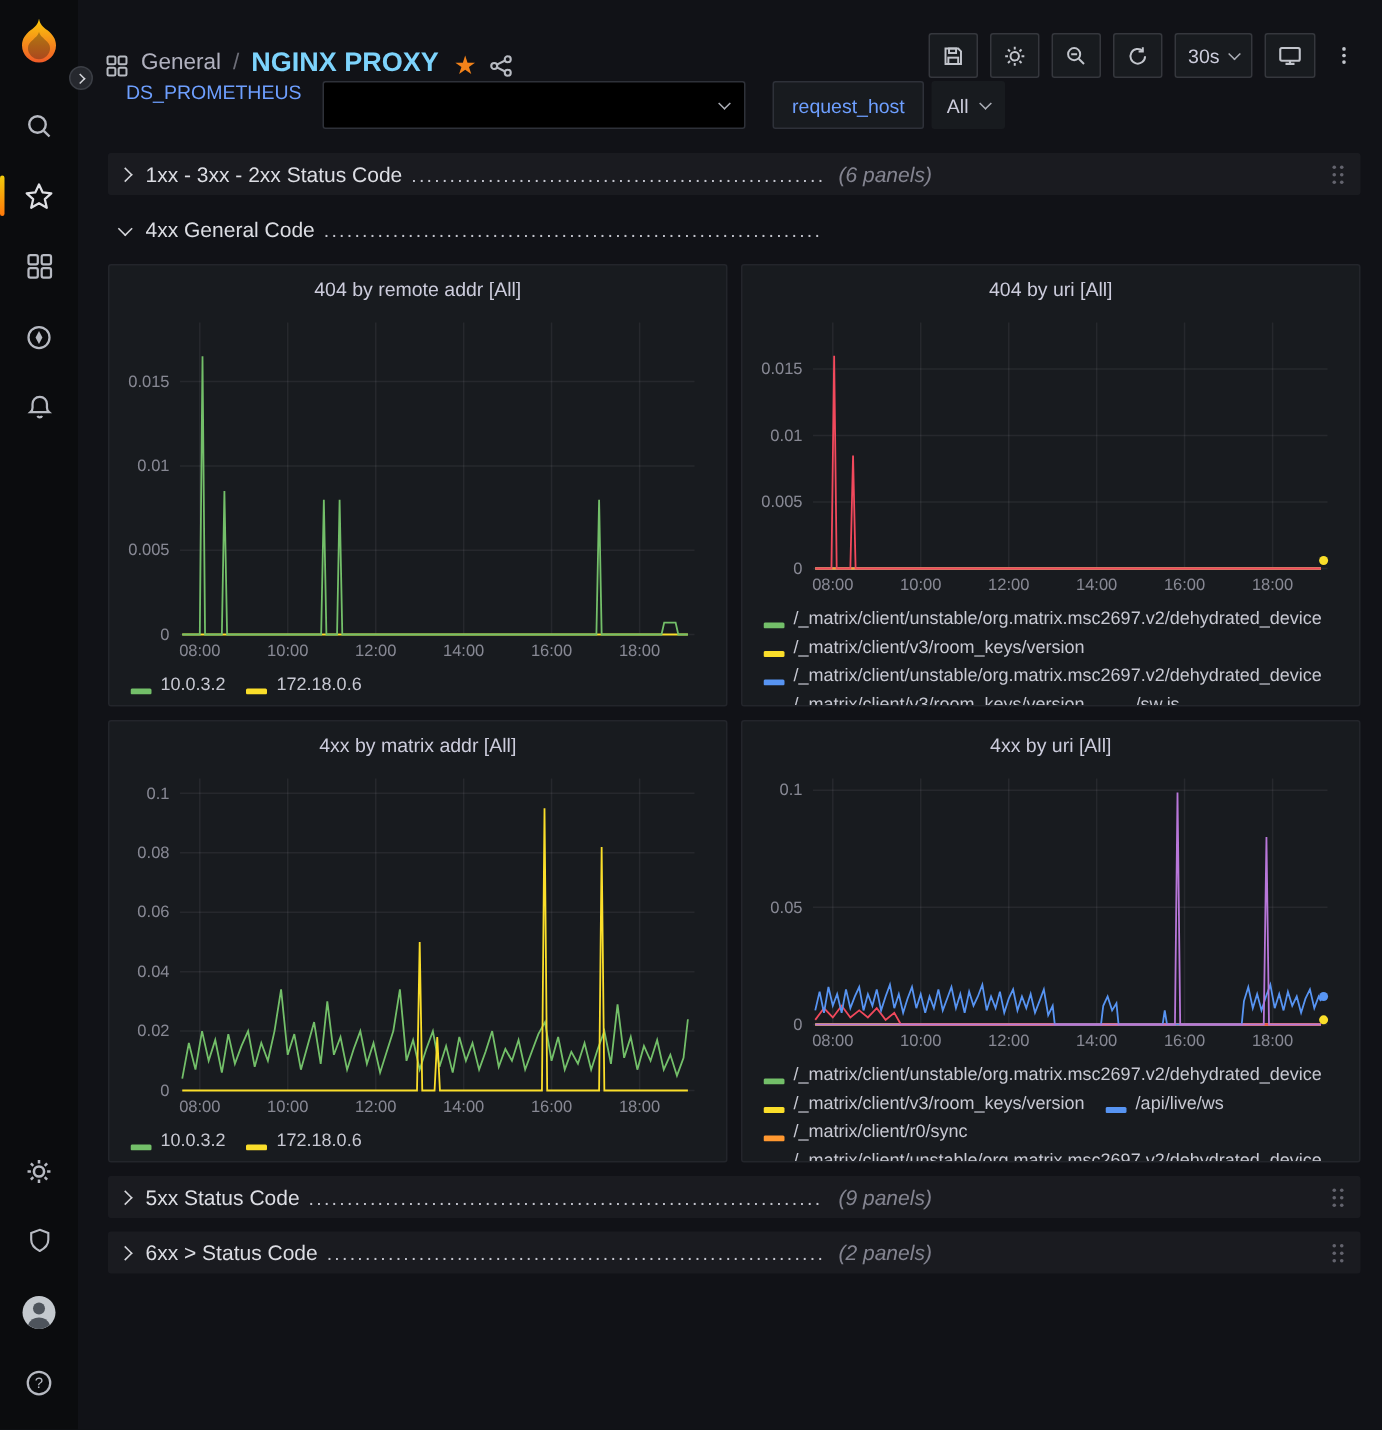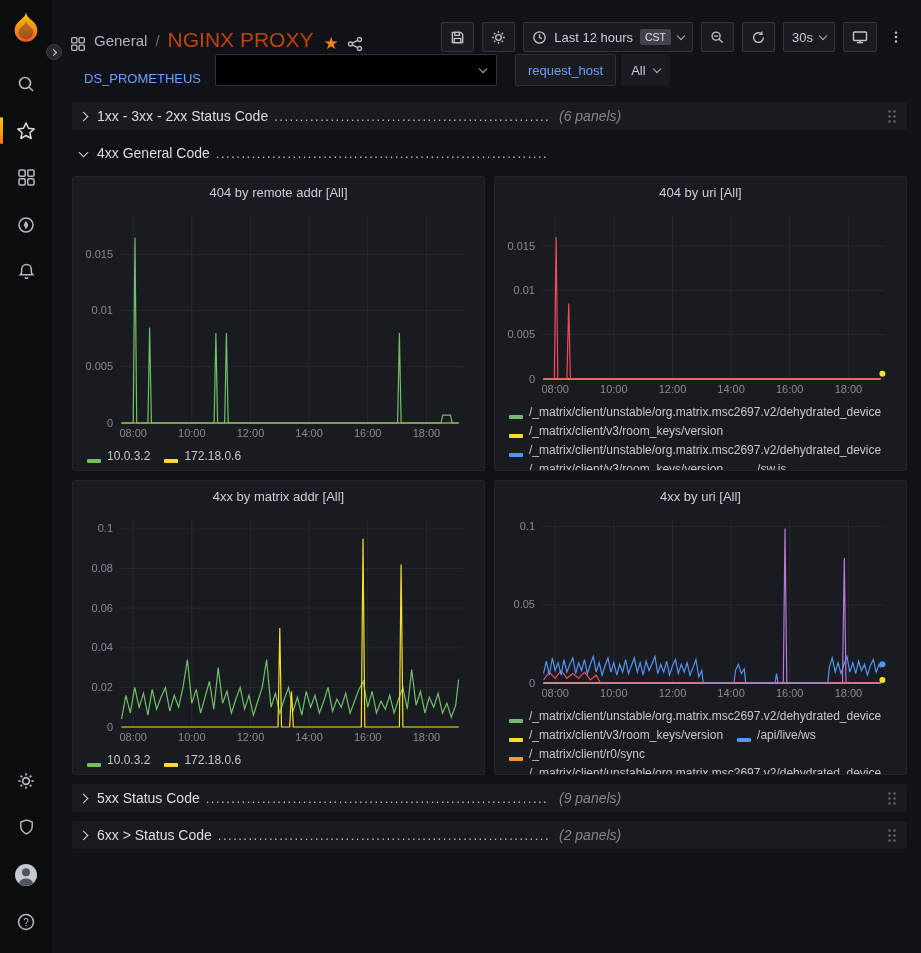--- a/index.html
+++ b/index.html
@@ -13,29 +13,29 @@
 .side-item.active::before{content:"";position:absolute;left:0;top:10px;bottom:10px;width:3px;border-radius:2px;background:linear-gradient(#f2cc0c,#ff780a)}
 .side-bottom{margin-top:auto;display:flex;flex-direction:column;align-items:center}
 .expand-btn{position:absolute;left:46px;top:44px;width:16px;height:16px;border-radius:50%;background:#26282e;border:1px solid #3b3e45;display:flex;align-items:center;justify-content:center;z-index:6;padding:0;cursor:pointer}
 .expand-btn .chev{width:5px;height:5px;border-width:1.5px;margin:0 1px 0 0}
 
 .main{margin-left:52px;height:100%;display:flex;flex-direction:column}
 .topbar{height:52px;display:flex;align-items:flex-end;padding:0 14px 0 18px;gap:8px;flex:none}
 .crumb{display:flex;align-items:center;gap:8px}
 .crumb-section{color:rgba(204,204,220,.85);font-size:15px;cursor:pointer}
 .crumb-sep{color:rgba(204,204,220,.5);font-size:15px}
-.crumb-title{color:#c2410c;font-size:21px;font-weight:400}
+.crumb-title{color:#7dd3fc;font-size:18px;font-weight:700}
 .tb-star{color:#f2821a;font-size:17px;line-height:1;cursor:pointer;margin-left:2px}
 .tb-right{margin-left:auto;display:flex;align-items:center;gap:8px}
 .tb-btn{height:30px;display:flex;align-items:center;gap:7px;padding:0 8px;background:#181b1f;border:1px solid rgba(204,204,220,.16);border-radius:2px;color:#ccccdc;font-size:13px;cursor:pointer}
 .tb-btn.noborder{border:none;background:transparent;padding:0 4px}
 .chip{background:#41444b;border-radius:2px;font-size:10.5px;padding:2px 5px;color:#e2e2e8;line-height:1.2}
 .caret{width:6px;height:6px;border-right:1.5px solid #aeb1b9;border-bottom:1.5px solid #aeb1b9;transform:rotate(45deg);margin-top:-3px;flex:none}
 
-.subheader{display:flex;align-items:flex-end;padding:2px 16px 10px 32px;flex:none}
+.subheader{display:flex;align-items:flex-start;padding:2px 16px 10px 32px;flex:none}
 .ds-label{color:#6e9fff;font-size:13px;font-weight:500;margin-right:14px}
 .ds-select{width:282px;height:32px;background:#000;border:1px solid #2e3139;border-radius:2px;display:flex;align-items:center;justify-content:flex-end;padding:0 10px;cursor:pointer}
 .filter-key{height:32px;display:flex;align-items:center;padding:0 12px;background:#181b1f;border:1px solid #2e3139;border-radius:2px;color:#6e9fff;font-size:13px;margin-left:18px;cursor:pointer}
 .filter-val{height:32px;display:flex;align-items:center;gap:8px;padding:0 10px;background:#181b1f;border-radius:2px;font-size:13px;margin-left:5px;cursor:pointer}
 
 .dashboard{padding:6px 14px 0 20px;flex:1}
 .row-header{height:28px;display:flex;align-items:center;margin-bottom:9px;border-radius:2px;cursor:pointer;padding:0 10px 0 8px}
 .row-header.collapsed{background:rgba(204,204,220,.05)}
 .chev{width:7px;height:7px;border-right:1.8px solid #d5d6db;border-bottom:1.8px solid #d5d6db;flex:none}
 .chev.right{transform:rotate(-45deg)}
@@ -178,29 +178,20 @@
             <circle cx="8" cy="8" r="3"></circle>
             <line x1="14.8" y1="8" x2="12.8" y2="8"></line>
             <line x1="12.81" y1="12.81" x2="11.39" y2="11.39"></line>
             <line x1="8" y1="14.8" x2="8" y2="12.8"></line>
             <line x1="3.19" y1="12.81" x2="4.61" y2="11.39"></line>
             <line x1="1.2" y1="8" x2="3.2" y2="8"></line>
             <line x1="3.19" y1="3.19" x2="4.61" y2="4.61"></line>
             <line x1="8" y1="1.2" x2="8" y2="3.2"></line>
             <line x1="12.81" y1="3.19" x2="11.39" y2="4.61"></line>
           </svg>
-      </button>
-      <button class="tb-btn">
-        <svg class="icon" width="15" height="15" viewBox="0 0 16 16" fill="none" stroke="#c2c5cc" stroke-width="1.4">
-            <circle cx="8" cy="8" r="6"></circle>
-            <polyline points="8,4.6 8,8 10.6,9.2"></polyline>
-          </svg>
-        <span>Last 12 hours</span>
-        <span class="chip">CST</span>
-        <span class="caret"></span>
       </button>
       <button class="tb-btn">
         <svg class="icon" width="15" height="15" viewBox="0 0 16 16" fill="none" stroke="#c2c5cc" stroke-width="1.4">
             <circle cx="6.5" cy="6.5" r="4.3"></circle>
             <line x1="9.8" y1="9.8" x2="13.5" y2="13.5"></line>
             <line x1="4.4" y1="6.5" x2="8.6" y2="6.5"></line>
           </svg>
       </button>
       <button class="tb-btn">
         <svg class="icon" width="15" height="15" viewBox="0 0 16 16" fill="none" stroke="#c2c5cc" stroke-width="1.4">

